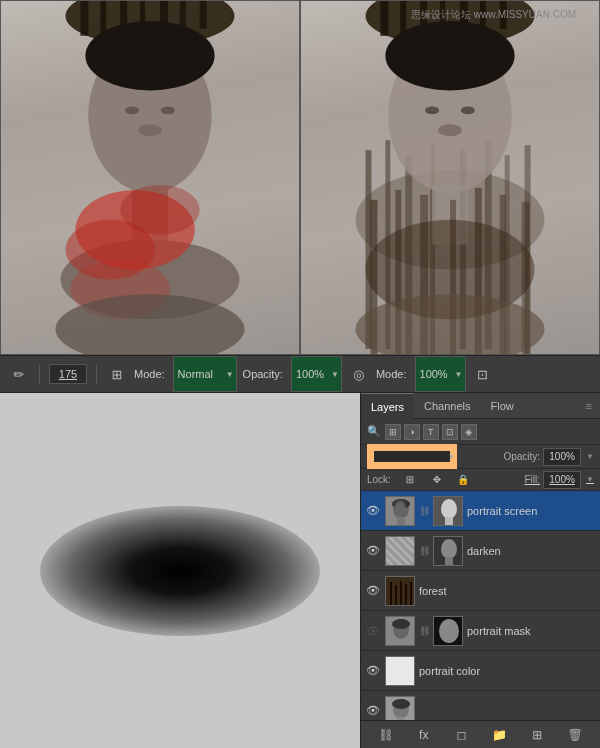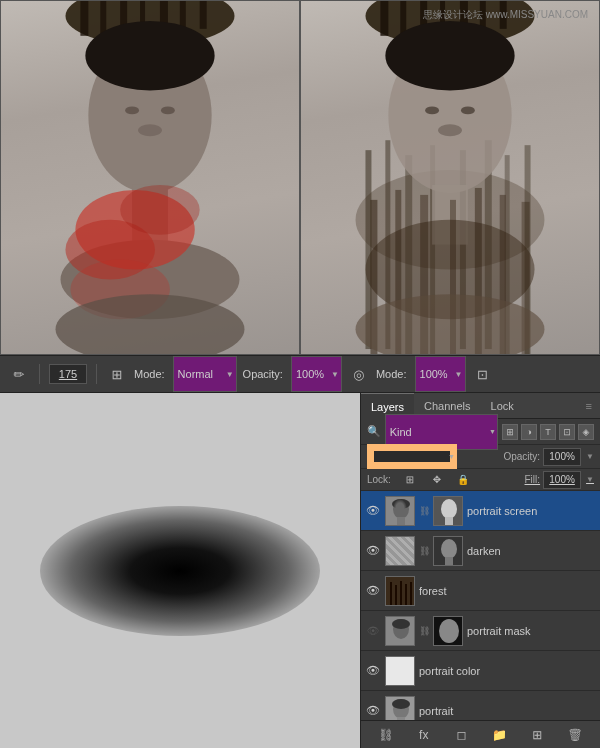--- a/index.html
+++ b/index.html
@@ -26,21 +26,21 @@
       flex: 1;
       position: relative;
       overflow: hidden;
       border: 1px solid #555;
     }
 
     
     #watermark {
       position: absolute;
       top: 8px;
-      right: 12px;
+      right: 24px;
       font-size: 10px;
       color: #888;
       z-index: 10;
       font-family: Arial;
     }
 
     
     #toolbar {
       width: 600px;
       height: 38px;
@@ -92,21 +92,21 @@
     }
 
     .dropdown-wrapper {
       position: relative;
       display: flex;
       align-items: center;
     }
 
     .dropdown-wrapper select {
       height: 36px;
-      background: #701a75;
+      background: #14532d;
       border: 1px solid #555;
       color: #ccc;
       font-size: 11px;
       padding: 0 16px 0 4px;
       appearance: none;
       cursor: pointer;
       outline: none;
     }
 
     .dropdown-arrow {
@@ -649,34 +649,26 @@
 
   <div id="brush-preview">
     <div class="brush-blob"></div>
   </div>
 
   <div id="layers-panel">
 
     <div id="layers-tabs">
       <div class="layers-tab active">Layers</div>
       <div class="layers-tab">Channels</div>
-      <div class="layers-tab">Lock</div>
+      <div class="layers-tab">Flow</div>
       <div class="layers-tab-menu">≡</div>
     </div>
 
     <div id="layers-filter-row">
       <span class="filter-icon">🔍</span>
-      <div class="dropdown-wrapper" style="flex:1;">
-        <select class="filter-dropdown">
-          <option>Kind</option>
-          <option>Name</option>
-          <option>Effect</option>
-        </select>
-        <span class="dropdown-arrow" style="font-size:7px; right:2px;">▼</span>
-      </div>
       <div class="filter-icons-row">
         <div class="filter-small-icon">⊞</div>
         <div class="filter-small-icon">◑</div>
         <div class="filter-small-icon">T</div>
         <div class="filter-small-icon">⊡</div>
         <div class="filter-small-icon">◈</div>
       </div>
     </div>
 
     <div id="blend-row">
@@ -797,21 +789,20 @@
       <div class="layer-row">
         <div class="layer-eye visible">👁</div>
         <div class="layer-thumb">
           <svg width="30" height="30" viewBox="0 0 30 30">
             <rect width="30" height="30" fill="#999"></rect>
             <ellipse cx="15" cy="12" rx="8" ry="10" fill="#777"></ellipse>
             <ellipse cx="15" cy="7" rx="9" ry="5" fill="#333"></ellipse>
             <rect x="11" y="20" width="8" height="10" fill="#888"></rect>
           </svg>
         </div>
-        <span class="layer-name">portrait</span>
       </div>
 
     </div>
 
     <div id="layers-bottom">
       <div class="layer-bottom-icon">⛓</div>
       <div class="layer-bottom-icon" style="font-size:12px; ">fx</div>
       <div class="layer-bottom-icon">◻</div>
       <div class="layer-bottom-icon">📁</div>
       <div class="layer-bottom-icon">⊞</div>

